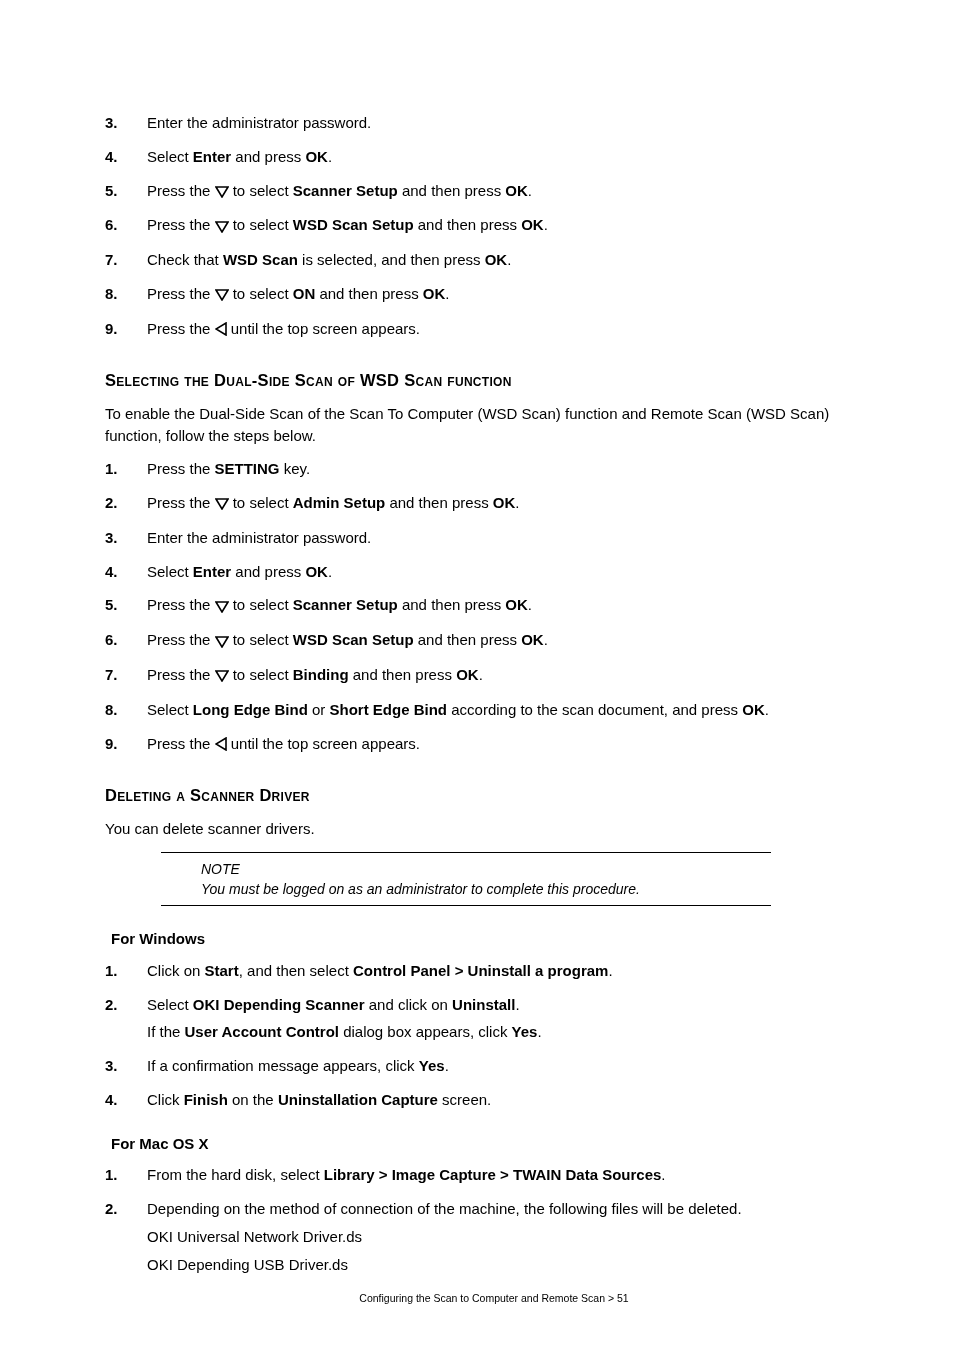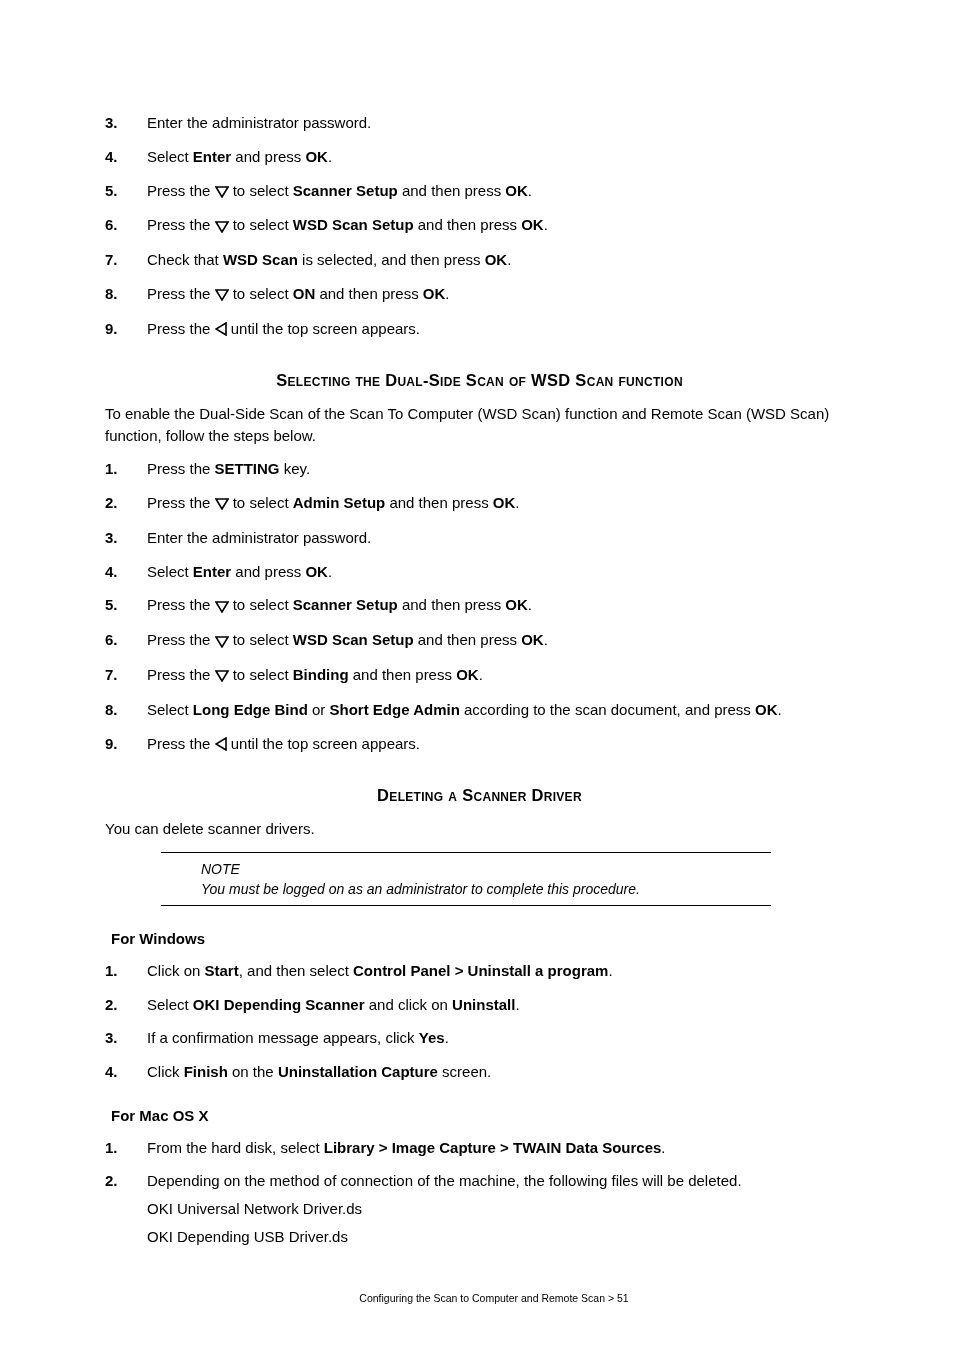--- a/index.html
+++ b/index.html
@@ -43,21 +43,20 @@
   }
   b { font-weight: bold; }
   .heading2 {
     font-weight: bold;
     font-size: 16.5px;
     margin-top: 28px;
     margin-bottom: 10px;
     font-variant: small-caps;
     letter-spacing: 0.3px;
     font-family: "Trebuchet MS", Verdana, sans-serif;
-    text-align: center;
   }
   .heading3 {
     font-weight: bold;
     font-size: 15px;
     margin-top: 22px;
     margin-bottom: 10px;
     font-family: "Trebuchet MS", Verdana, sans-serif;
     margin-left: 6px;
   }
   .para {
@@ -209,21 +208,21 @@
         <div class="ol-num">7.</div>
         <div class="ol-body">
           <p>Press the <span class="tri-down"><svg width="14" height="12" viewBox="0 0 14 12">
                 <polygon points="1,1 13,1 7,11" fill="none" stroke="#000" stroke-width="1.6"></polygon>
               </svg></span> to select <b>Binding</b> and then press <b>OK</b>.</p>
         </div>
       </li>
       <li class="ol-item">
         <div class="ol-num">8.</div>
         <div class="ol-body">
-          <p>Select <b>Long Edge Bind</b> or <b>Short Edge Admin</b> according to the scan document, and press <b>OK</b>.</p>
+          <p>Select <b>Long Edge Bind</b> or <b>Short Edge Bind</b> according to the scan document, and press <b>OK</b>.</p>
         </div>
       </li>
       <li class="ol-item">
         <div class="ol-num">9.</div>
         <div class="ol-body">
           <p>Press the <span class="tri-left"><svg width="12" height="14" viewBox="0 0 12 14">
                 <polygon points="11,1 11,13 1,7" fill="none" stroke="#000" stroke-width="1.6"></polygon>
               </svg></span> until the top screen appears.</p>
         </div>
       </li>
@@ -246,20 +245,21 @@
       <li class="ol-item">
         <div class="ol-num">1.</div>
         <div class="ol-body">
           <p>Click on <b>Start</b>, and then select <b>Control Panel &gt; Uninstall a program</b>.</p>
         </div>
       </li>
       <li class="ol-item">
         <div class="ol-num">2.</div>
         <div class="ol-body">
           <p>Select <b>OKI Depending Scanner</b> and click on <b>Uninstall</b>.</p>
+          <p>If the <b>User Account Control</b> dialog box appears, click <b>Yes</b>.</p>
         </div>
       </li>
       <li class="ol-item">
         <div class="ol-num">3.</div>
         <div class="ol-body">
           <p>If a confirmation message appears, click <b>Yes</b>.</p>
         </div>
       </li>
       <li class="ol-item">
         <div class="ol-num">4.</div>

